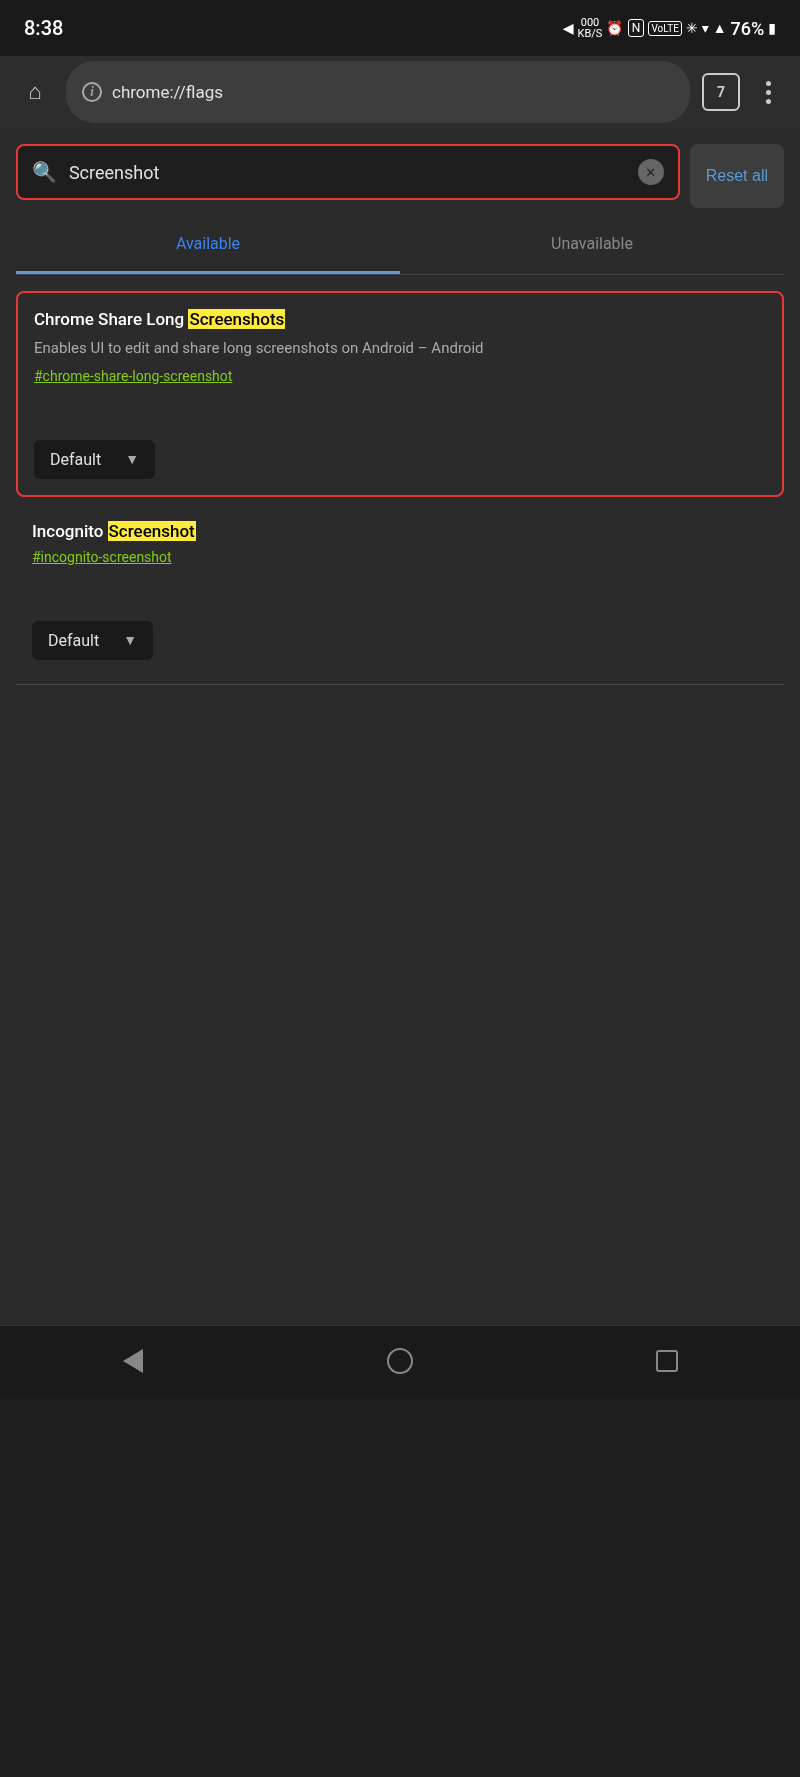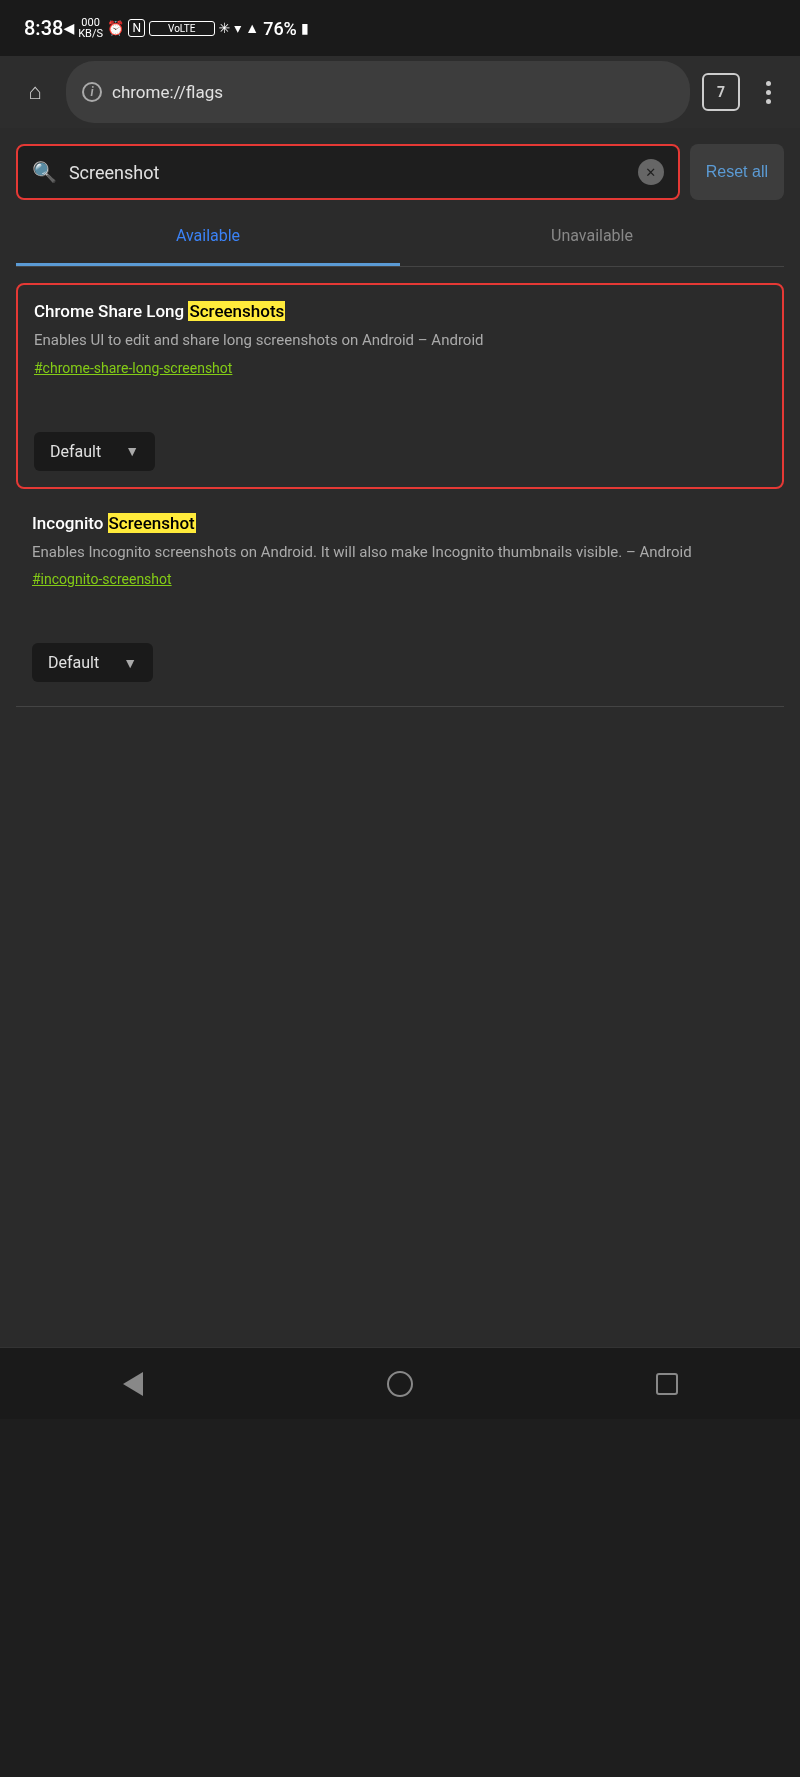--- a/index.html
+++ b/index.html
@@ -12,21 +12,21 @@
       min-height: 1777px;
       overflow-x: hidden;
     }
 
     
     .status-bar {
       background: #1a1a1a;
       height: 56px;
       display: flex;
       align-items: center;
-      justify-content: flex-start;
+      justify-content: space-between;
       padding: 0 24px;
     }
     .status-time {
       font-size: 20px;
       font-weight: 500;
       color: #fff;
     }
     .status-icon {
       color: #fff;
       font-size: 14px;
@@ -174,21 +174,21 @@
       font-size: 13px;
       color: #1e1e1e;
     }
     .reset-btn {
       background: #3d3d3d;
       border: none;
       border-radius: 8px;
       color: #5b9bd5;
       font-size: 16px;
       padding: 0 16px;
-      height: 56px;
+      height: 64px;
       cursor: pointer;
       line-height: 1.3;
       text-align: center;
       min-width: 80px;
     }
 
     
     .tabs-container {
       display: flex;
       margin-top: 8px;
@@ -319,21 +319,21 @@
 </head>
 <body>
 
 <div class="status-bar">
   <span class="status-time">8:38</span>
   <div class="status-right">
     <span class="status-icon">◀</span>
     <span class="status-icon" style="font-size:11px; line-height:1; text-align:center;">000<br>KB/S</span>
     <span class="status-icon">⏰</span>
     <span class="status-icon" style="border:1.5px solid #fff; border-radius:3px; padding:1px 3px; font-size:12px;">N</span>
-    <span class="status-icon" style="border:1.5px solid #fff; border-radius:3px; padding:1px 18px; font-size:10px;">VoLTE</span>
+    <span class="status-icon" style="border:1.5px solid #fff; border-radius:3px; padding:1px 2px; font-size:10px;">VoLTE</span>
     <span class="status-icon">✳</span>
     <span class="status-icon">▾</span>
     <span class="status-icon">▲</span>
     <span class="status-battery">76%</span>
     <span class="status-icon">▮</span>
   </div>
 </div>
 
 <div class="browser-bar">
   <div class="home-btn">
@@ -380,21 +380,20 @@
       <div class="dropdown-wrapper">
         <span class="flag-dropdown-text">Default</span>
         <span class="dropdown-arrow">▼</span>
       </div>
     </div>
 
     <div class="flag-item">
       <div class="flag-title">
         <span>Incognito </span><span class="highlight">Screenshot</span>
       </div>
-      <div class="flag-description">Enables Incognito screenshots on Android. It will also make Incognito thumbnails visible. – Android</div>
       <a class="flag-link">#incognito-screenshot</a>
       <div class="dropdown-wrapper">
         <span class="flag-dropdown-text">Default</span>
         <span class="dropdown-arrow">▼</span>
       </div>
     </div>
 
     <div class="divider"></div>
   </div>
 

